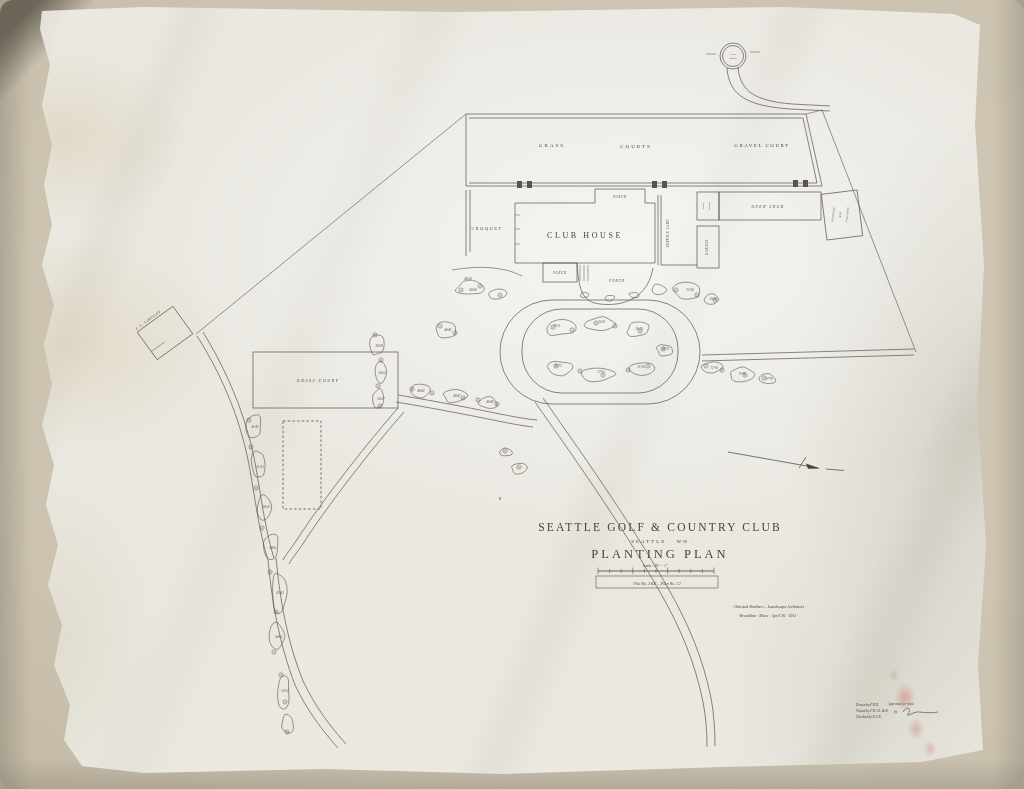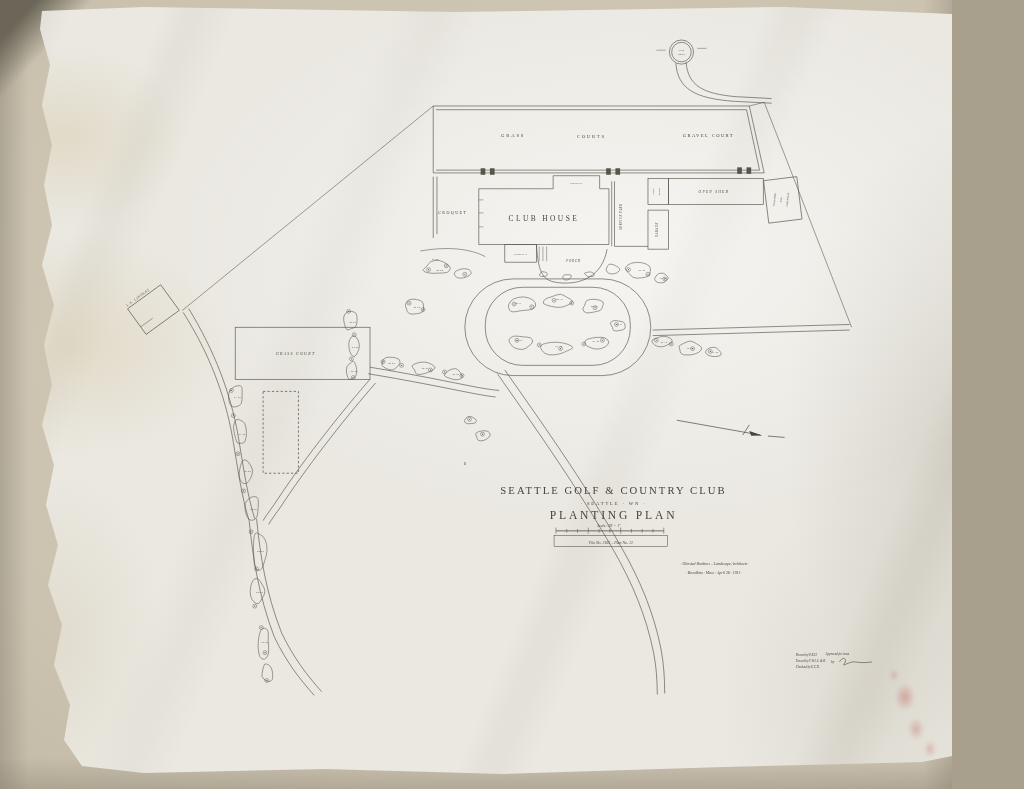--- a/index.html
+++ b/index.html
@@ -1,18 +1,18 @@
 <!DOCTYPE html>
 <html><head>
 <meta charset="utf-8">
 <style>
   html,body{margin:0;padding:0;background:#a89f8d;}
-  .stage{position:relative;width:952px;height:789px;overflow:hidden;
+  .stage{position:relative;width:1024px;height:789px;overflow:hidden;
     background:radial-gradient(1200px 800px at 60% 45%, #d3cab8 0%, #cbc2b0 55%, #b7ad99 100%);
-    font-family:"Liberation Serif", serif;}
+    font-family:"Liberation Serif", serif;border-radius:13px;}
   
   .stage::before{content:"";position:absolute;inset:0;pointer-events:none;
     background:
       linear-gradient(133deg,#6b6658 0%,#6b6658 2.2%,rgba(107,102,88,0) 5.5%),
       linear-gradient(90deg,rgba(120,113,97,.35) 0%,rgba(120,113,97,0) 3%),
       linear-gradient(270deg,rgba(120,113,97,.30) 0%,rgba(120,113,97,0) 3%),
       linear-gradient(0deg,rgba(120,113,97,.30) 0%,rgba(120,113,97,0) 4%);}
   .sheet{position:absolute;left:24px;top:5px;width:966px;height:772px;
     background:
       radial-gradient(700px 420px at 62% 32%, rgba(255,255,255,.55), rgba(255,255,255,0) 65%),

